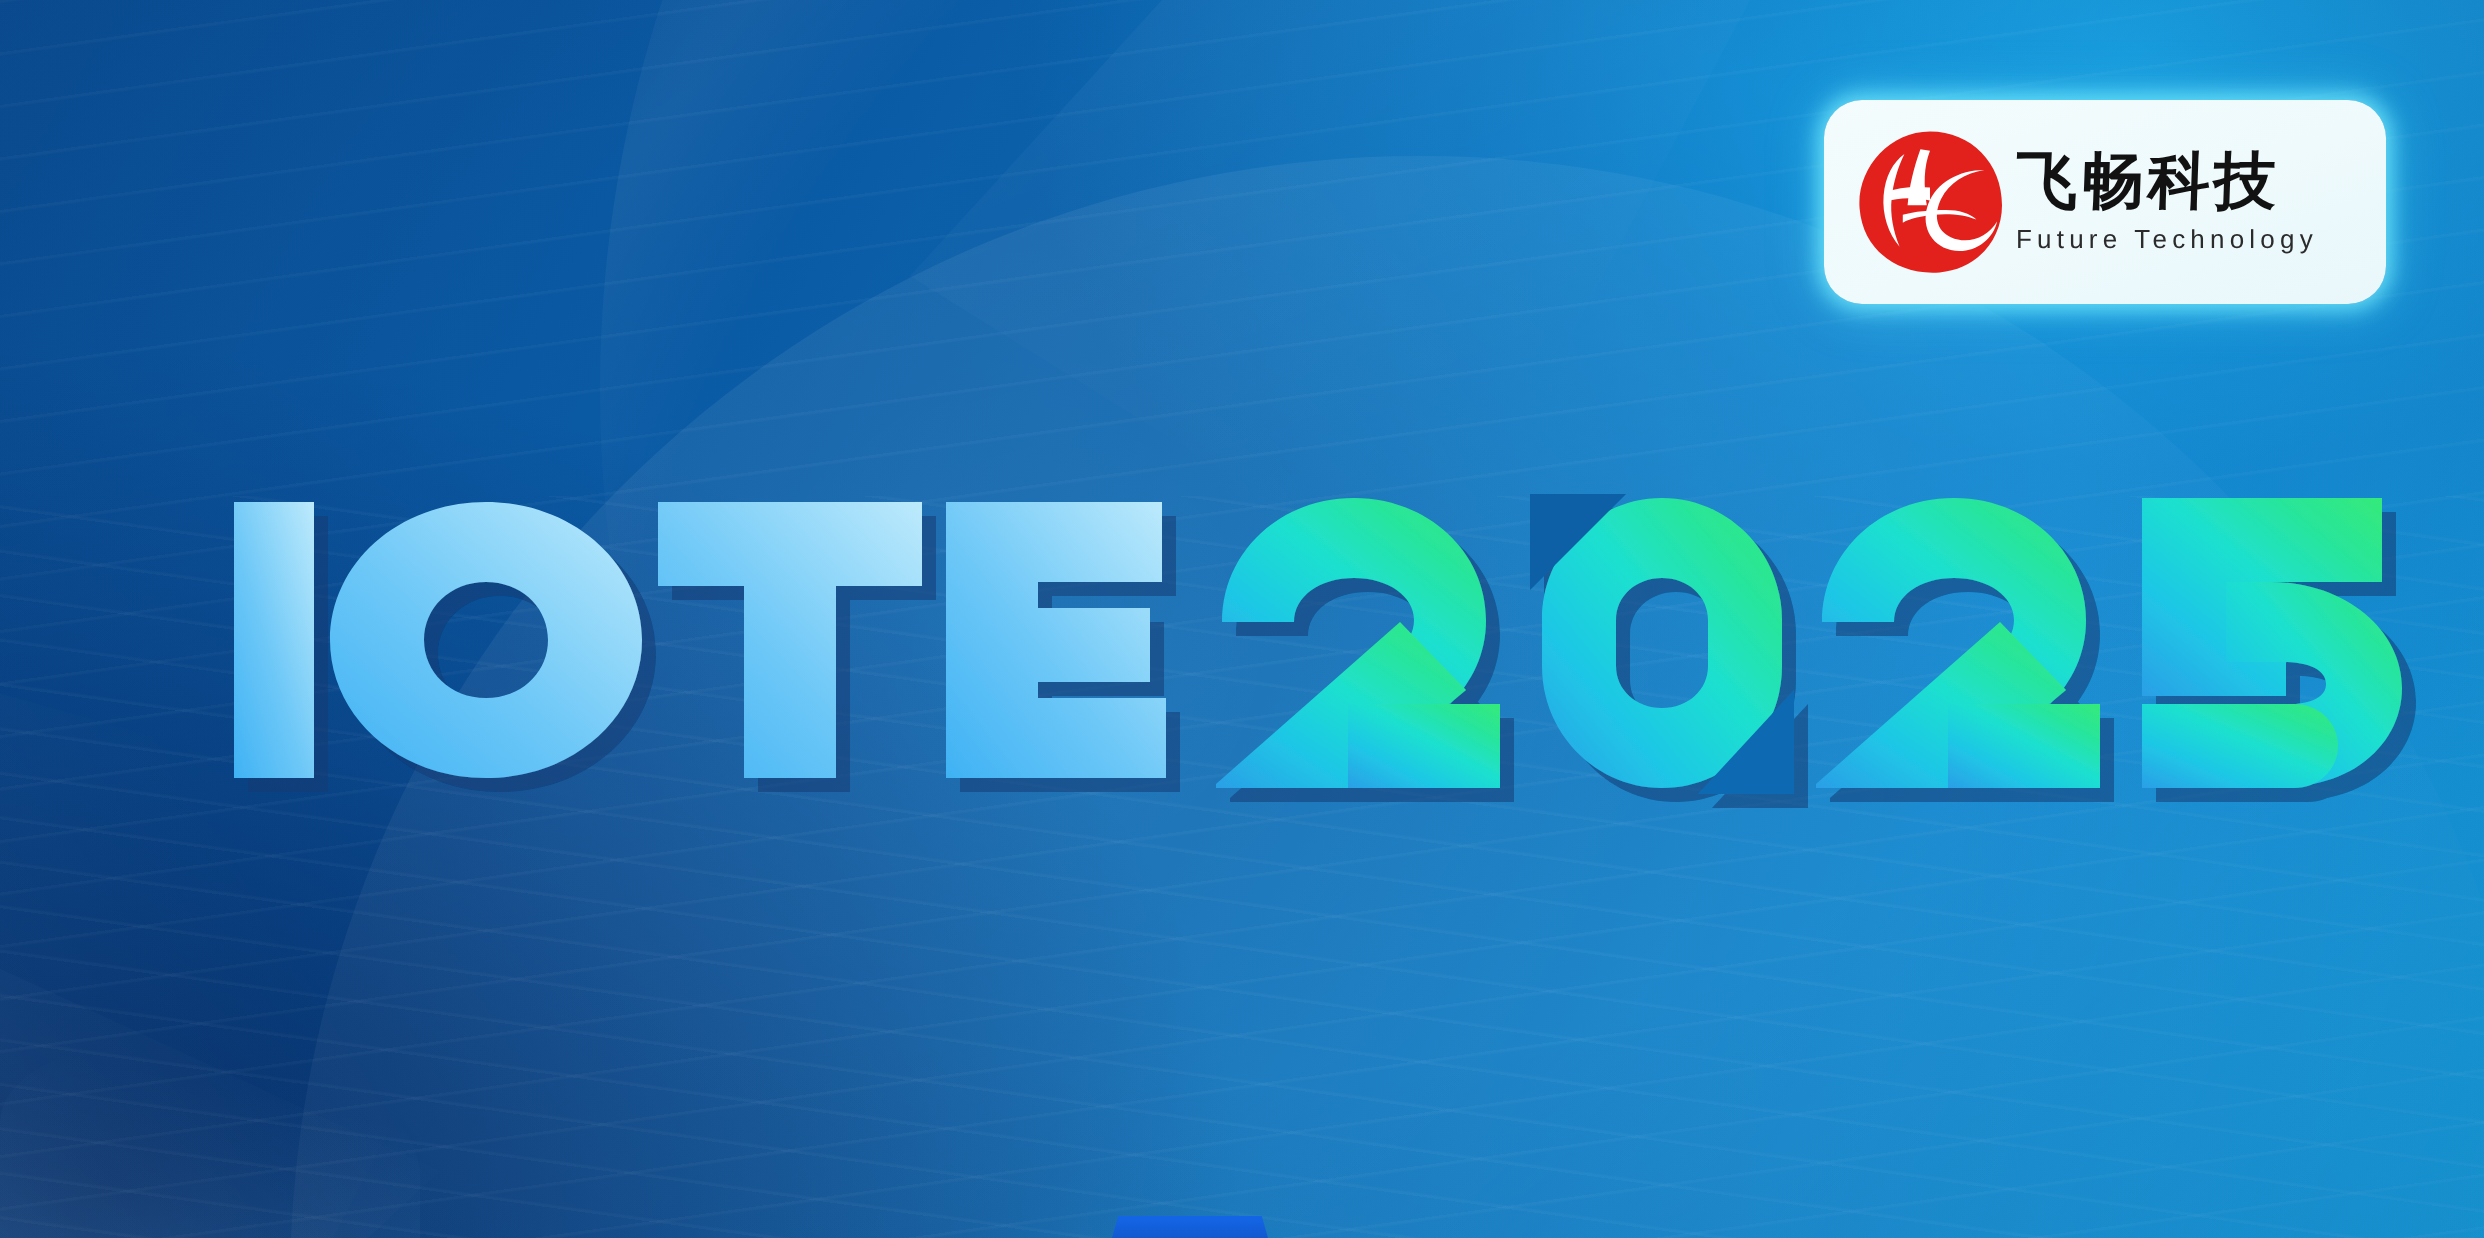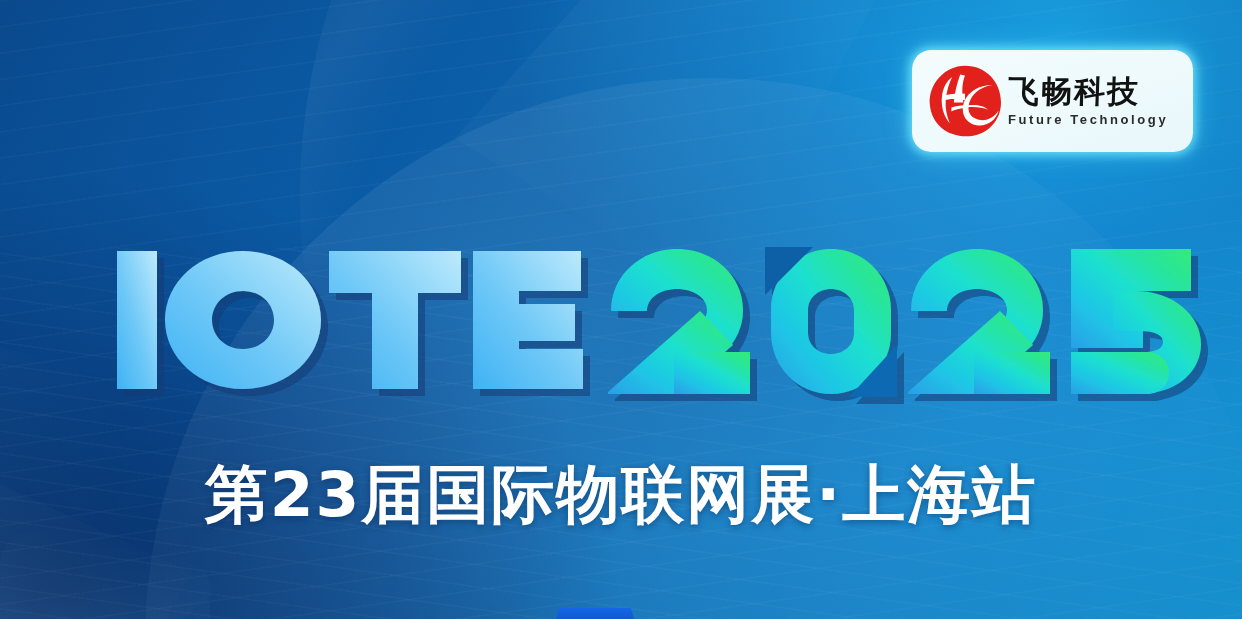--- a/index.html
+++ b/index.html
@@ -95,21 +95,21 @@
     margin-left:2px;
   }
   .logo-cn{
     font-family:"DejaVu Sans","Liberation Sans",sans-serif;
     font-size:31px;font-weight:700;color:#121212;
     letter-spacing:2px;line-height:1.05;
     transform:skewX(-2deg);
   }
   .logo-en{
     font-family:"Liberation Sans",sans-serif;
-    font-size:13px;font-weight:700;color:#2b2b2b;
+    font-size:13px;font-weight:400;color:#2b2b2b;
     letter-spacing:2.6px;margin-top:5px;
   }
 
   
   #headline{
     position:absolute;left:113px;top:245px;
     width:985px;height:150px;
   }
   #headline svg{display:block;width:100%;height:100%;overflow:visible;}
 
@@ -219,15 +219,14 @@
         <path d="M958 4 H1078 V46 H1000 V62 H1030 V103 H958 Z"></path>
         <path d="M1022 46 C1060 46 1088 70 1088 99 C1088 125 1066 146 1035 148
                  L1035 107 C1044 106 1050 103 1050 97 C1050 90 1042 86 1028 86
                  L1000 86 L1000 46 Z"></path>
         <path d="M958 107 H1034 C1046 107 1056 116 1056 128 C1056 140 1046 149 1034 149
                  H958 Z"></path>
       </g>
     </svg>
   </div>
 
-  <div id="subtitle">第23届国际物联网展·上海站</div>
 
 </div>
 
 </body></html>

